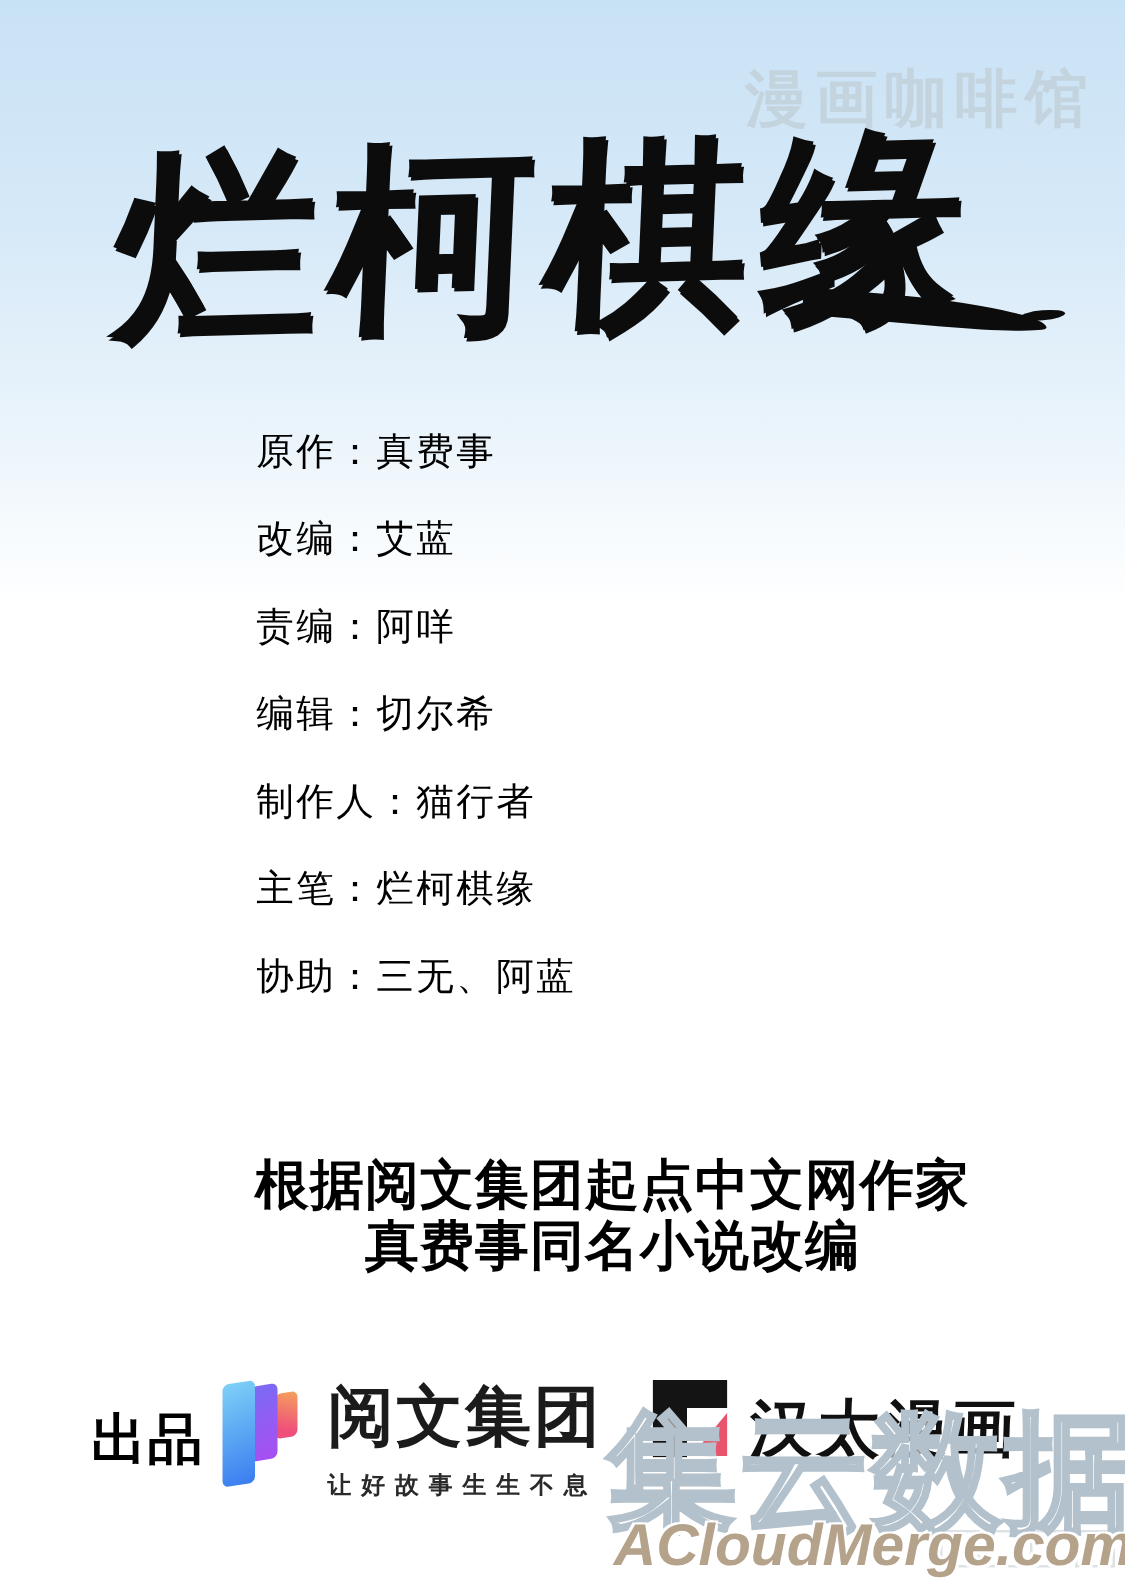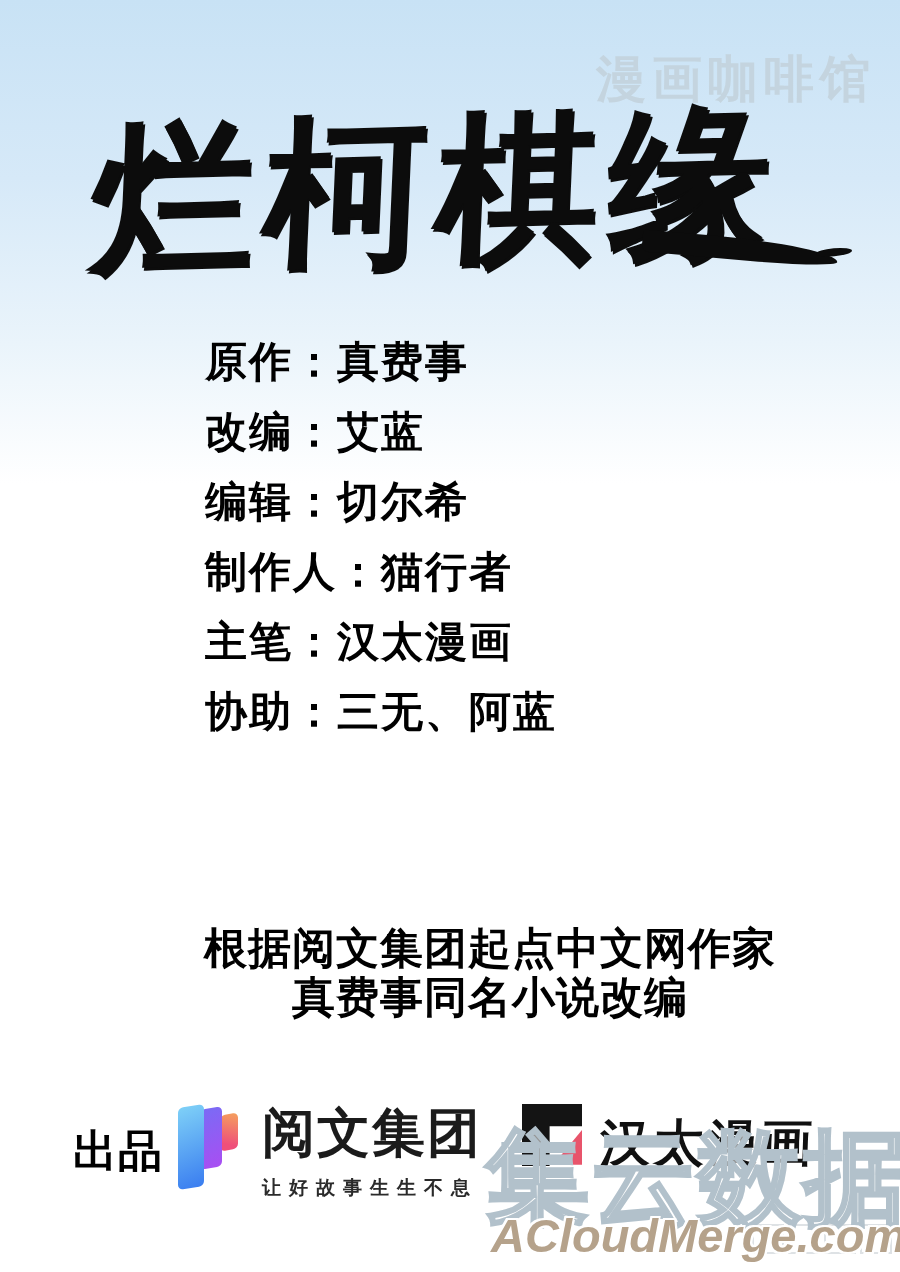--- a/index.html
+++ b/index.html
@@ -33,21 +33,21 @@
     transform: rotate(5deg);
   }
   .title-tail::after {
     content:""; position:absolute; right:-14px; top:2px; width:36px; height:8px;
     background:#0c0c0c; border-radius:50%; transform:rotate(-10deg);
   }
 
   
   .credits { position:absolute; left:205px; top:341px; }
   .credit-line {
-    font-size:42px; font-weight:700; line-height:42px;
+    font-size:30px; font-weight:400; line-height:42px;
     letter-spacing:2px; margin-bottom:28px; white-space:nowrap;
   }
 
   
   .note { position:absolute; left:204px; top:924px;text-align:center; }
   .note div {
     font-size:43px; font-weight:700; line-height:49px;
     letter-spacing:1px; white-space:nowrap;
   }
 
@@ -111,23 +111,24 @@
 <div class="page">
 
   <div class="wm-top">漫画咖啡馆</div>
 
   <div class="title">烂柯棋缘</div>
   <div class="title-tail"></div>
 
   <div class="credits">
     <div class="credit-line">原作：真费事</div>
     <div class="credit-line">改编：艾蓝</div>
+    <div class="credit-line">责编：阿咩</div>
     <div class="credit-line">编辑：切尔希</div>
     <div class="credit-line">制作人：猫行者</div>
-    <div class="credit-line">主笔：汉太漫画</div>
+    <div class="credit-line">主笔：烂柯棋缘</div>
     <div class="credit-line">协助：三无、阿蓝</div>
   </div>
 
   <div class="note">
     <div>根据阅文集团起点中文网作家</div>
     <div>真费事同名小说改编</div>
   </div>
 
   <div class="producer">出品：</div>
 

